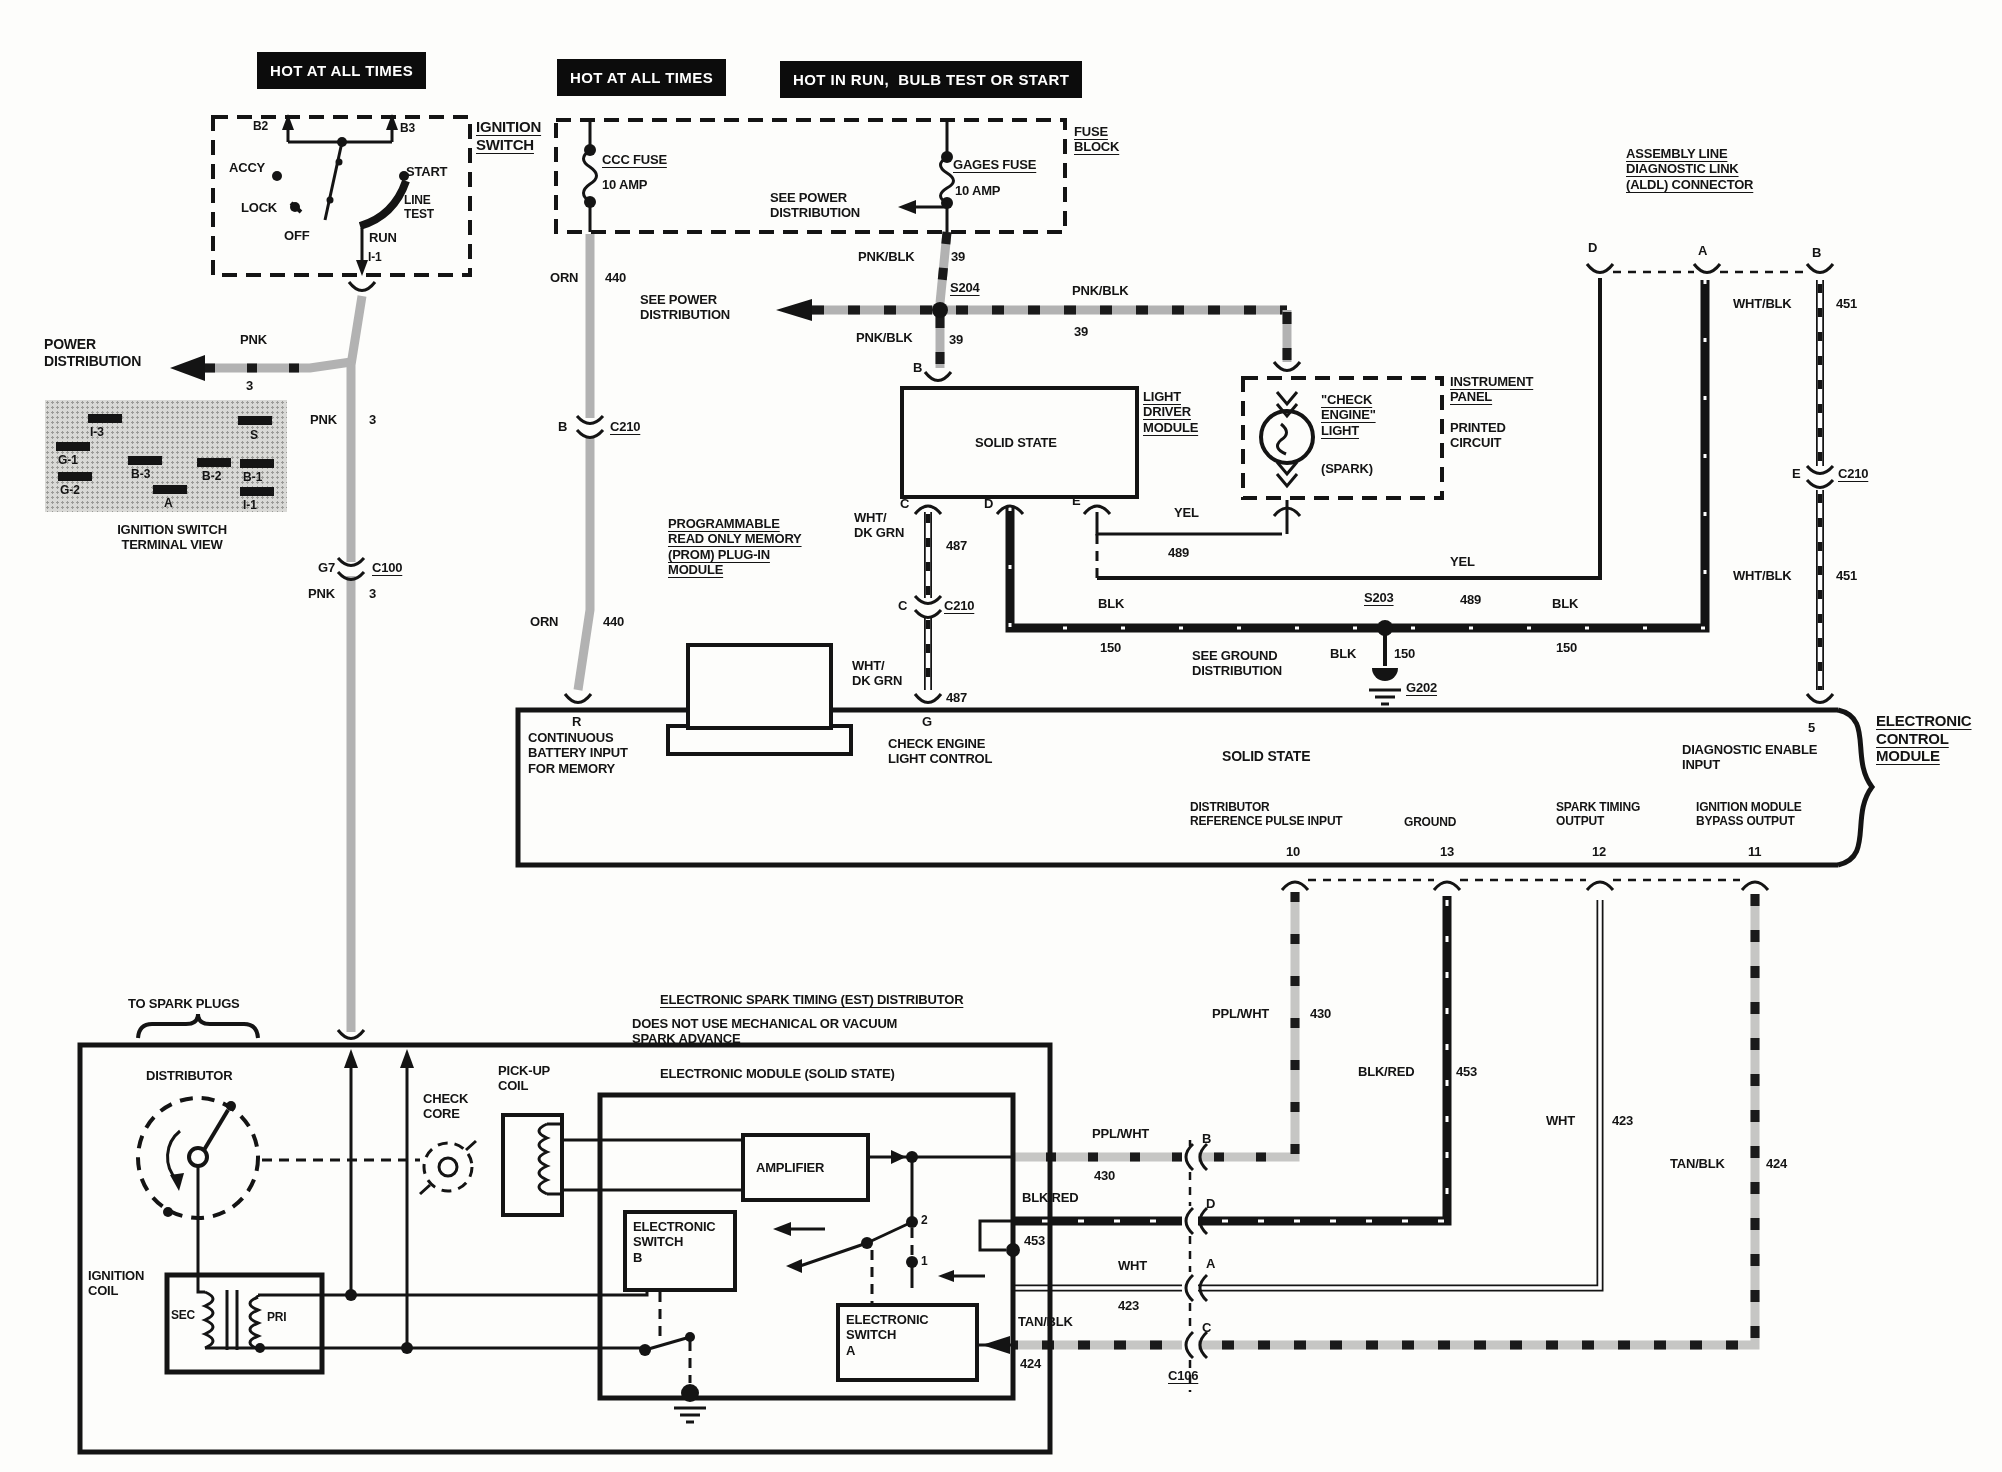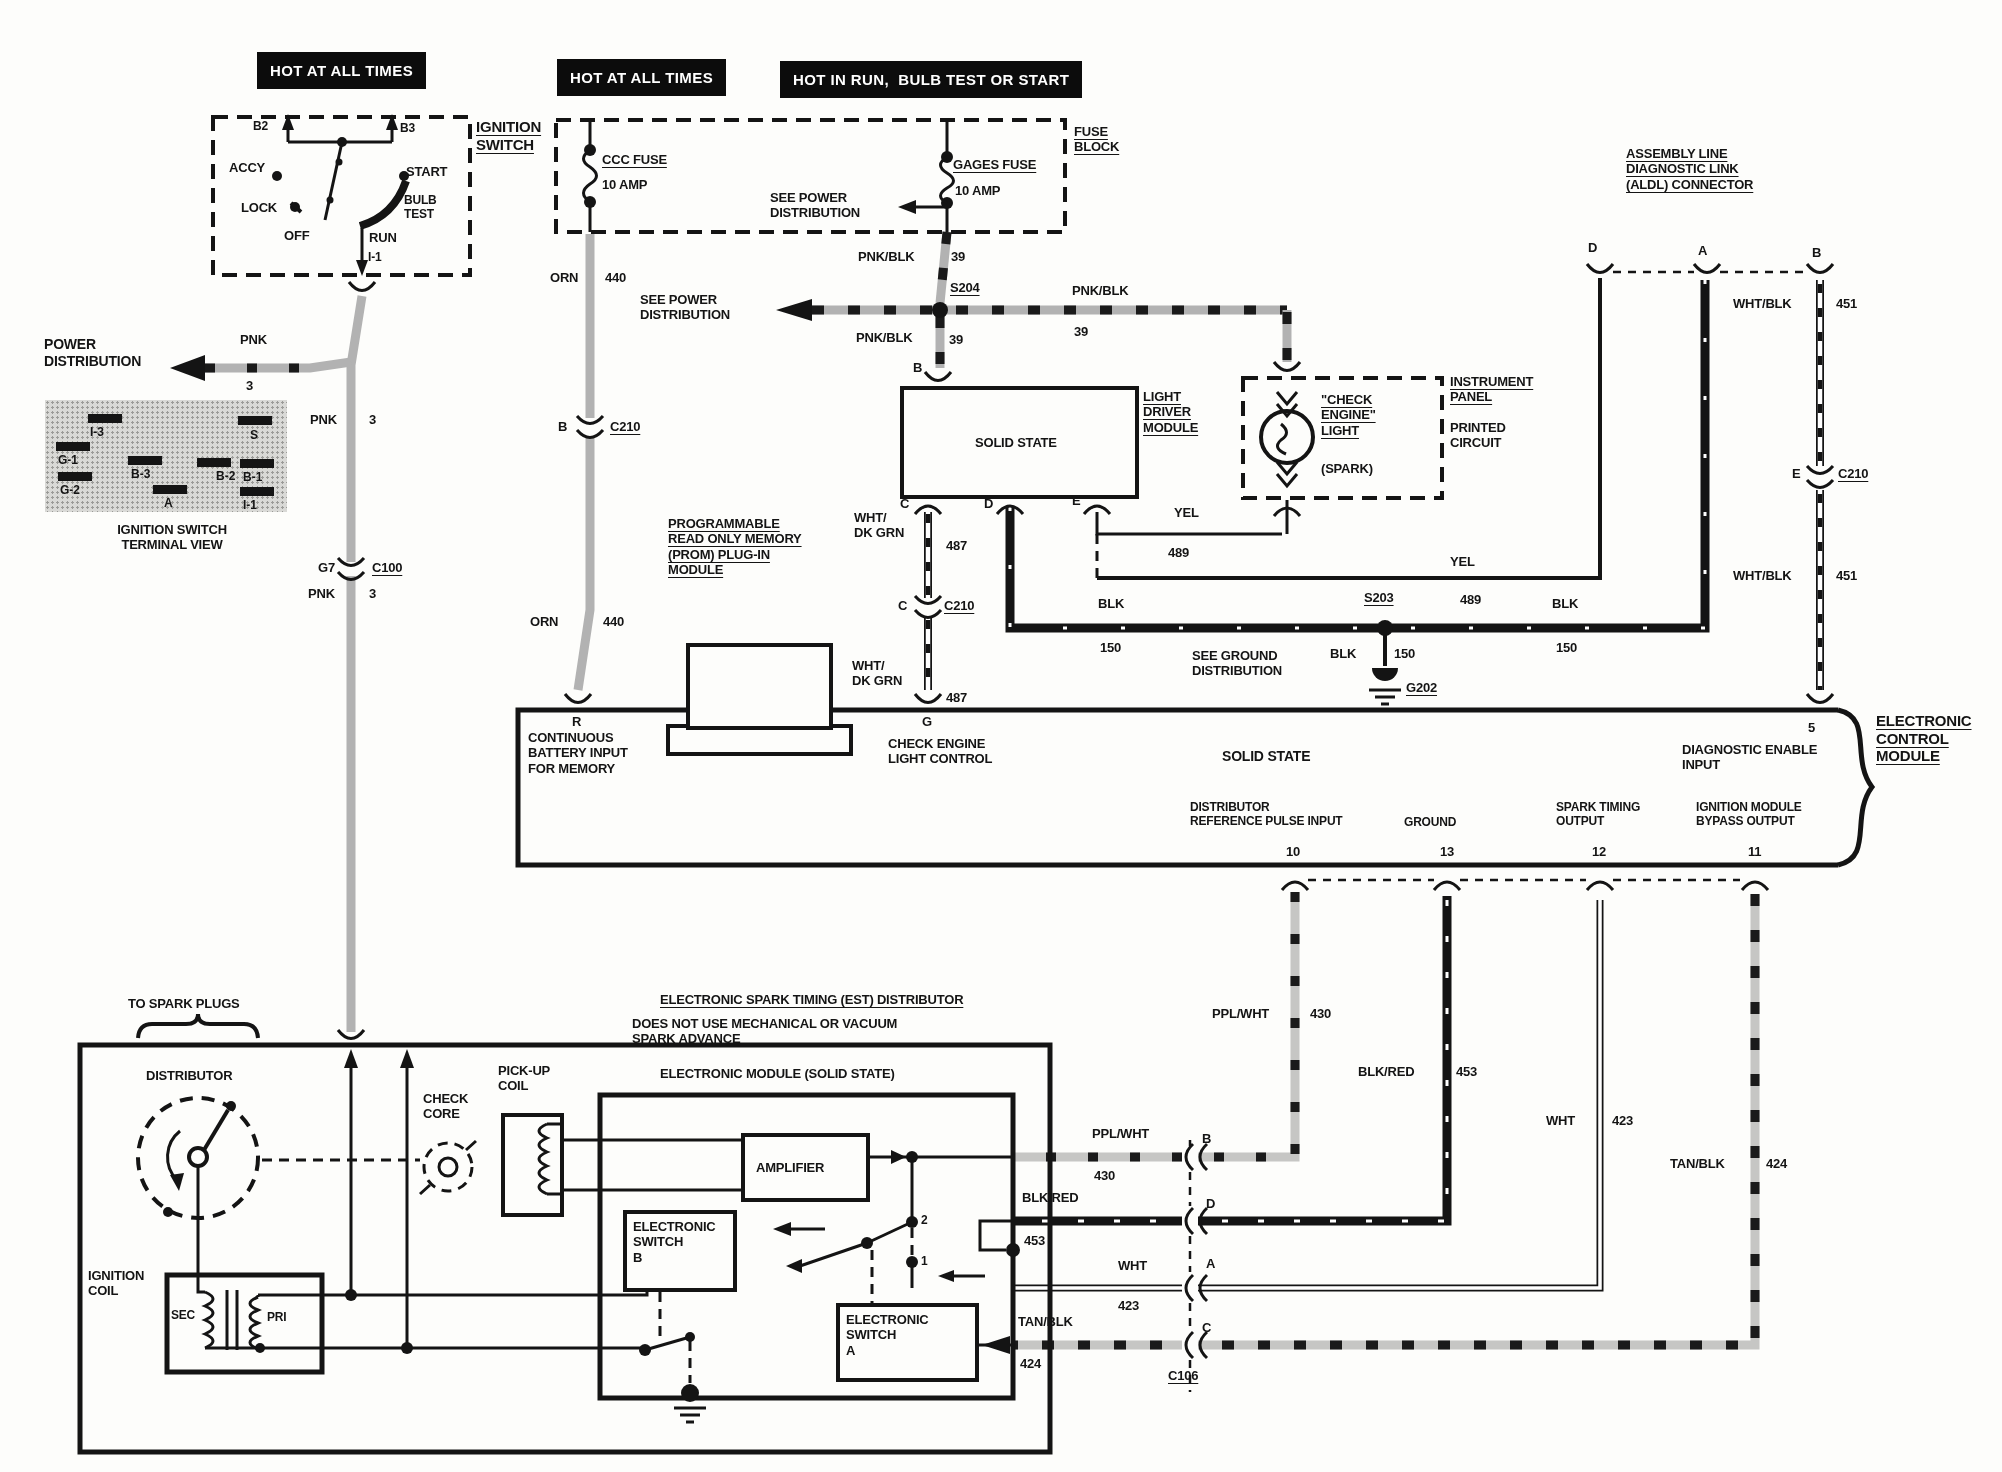--- a/index.html
+++ b/index.html
@@ -308,21 +308,21 @@
 <div class="banner" style="left:780px;top:61px">HOT IN RUN,  BULB TEST OR START</div>
 
 <div class="lb u" style="left:476px;top:118px;font-size:15px">IGNITION
 SWITCH</div>
 <div class="lb s12" style="left:253px;top:119px">B2</div>
 <div class="lb s12" style="left:400px;top:121px">B3</div>
 <div class="lb" style="left:229px;top:160px">ACCY</div>
 <div class="lb" style="left:241px;top:200px">LOCK</div>
 <div class="lb" style="left:284px;top:228px">OFF</div>
 <div class="lb" style="left:406px;top:164px">START</div>
-<div class="lb s12" style="left:404px;top:193px">BULB
+<div class="lb s12" style="left:404px;top:193px">LINE
 TEST</div>
 <div class="lb" style="left:369px;top:230px">RUN</div>
 <div class="lb s12" style="left:368px;top:250px">I-1</div>
 
 <div class="lb" style="left:44px;top:336px;font-size:14px">POWER
 DISTRIBUTION</div>
 <div class="lb" style="left:240px;top:332px">PNK</div>
 <div class="lb" style="left:246px;top:378px">3</div>
 <div class="lb" style="left:310px;top:412px">PNK</div>
 <div class="lb" style="left:369px;top:412px">3</div>
@@ -334,21 +334,21 @@
 <div id="tview">
   <div class="tbar" style="left:43px;top:14px"></div>
       <div class="tlb" style="left:45px;top:26px">I-3</div>
   <div class="tbar" style="left:193px;top:16px"></div>
       <div class="tlb" style="left:205px;top:29px">S</div>
   <div class="tbar" style="left:11px;top:42px"></div>
       <div class="tlb" style="left:13px;top:54px">G-1</div>
   <div class="tbar" style="left:83px;top:56px"></div>
       <div class="tlb" style="left:86px;top:68px">B-3</div>
   <div class="tbar" style="left:152px;top:58px"></div>
-      <div class="tlb" style="left:171px;top:70px">B-2</div>
+      <div class="tlb" style="left:157px;top:70px">B-2</div>
   <div class="tbar" style="left:195px;top:59px"></div>
       <div class="tlb" style="left:198px;top:71px">B-1</div>
   <div class="tbar" style="left:13px;top:72px"></div>
       <div class="tlb" style="left:15px;top:84px">G-2</div>
   <div class="tbar" style="left:108px;top:85px"></div>
       <div class="tlb" style="left:119px;top:97px">A</div>
   <div class="tbar" style="left:195px;top:87px"></div>
       <div class="tlb" style="left:198px;top:99px">I-1</div>
 </div>
 <div class="lb ctr" style="left:92px;top:522px;width:160px">IGNITION SWITCH

